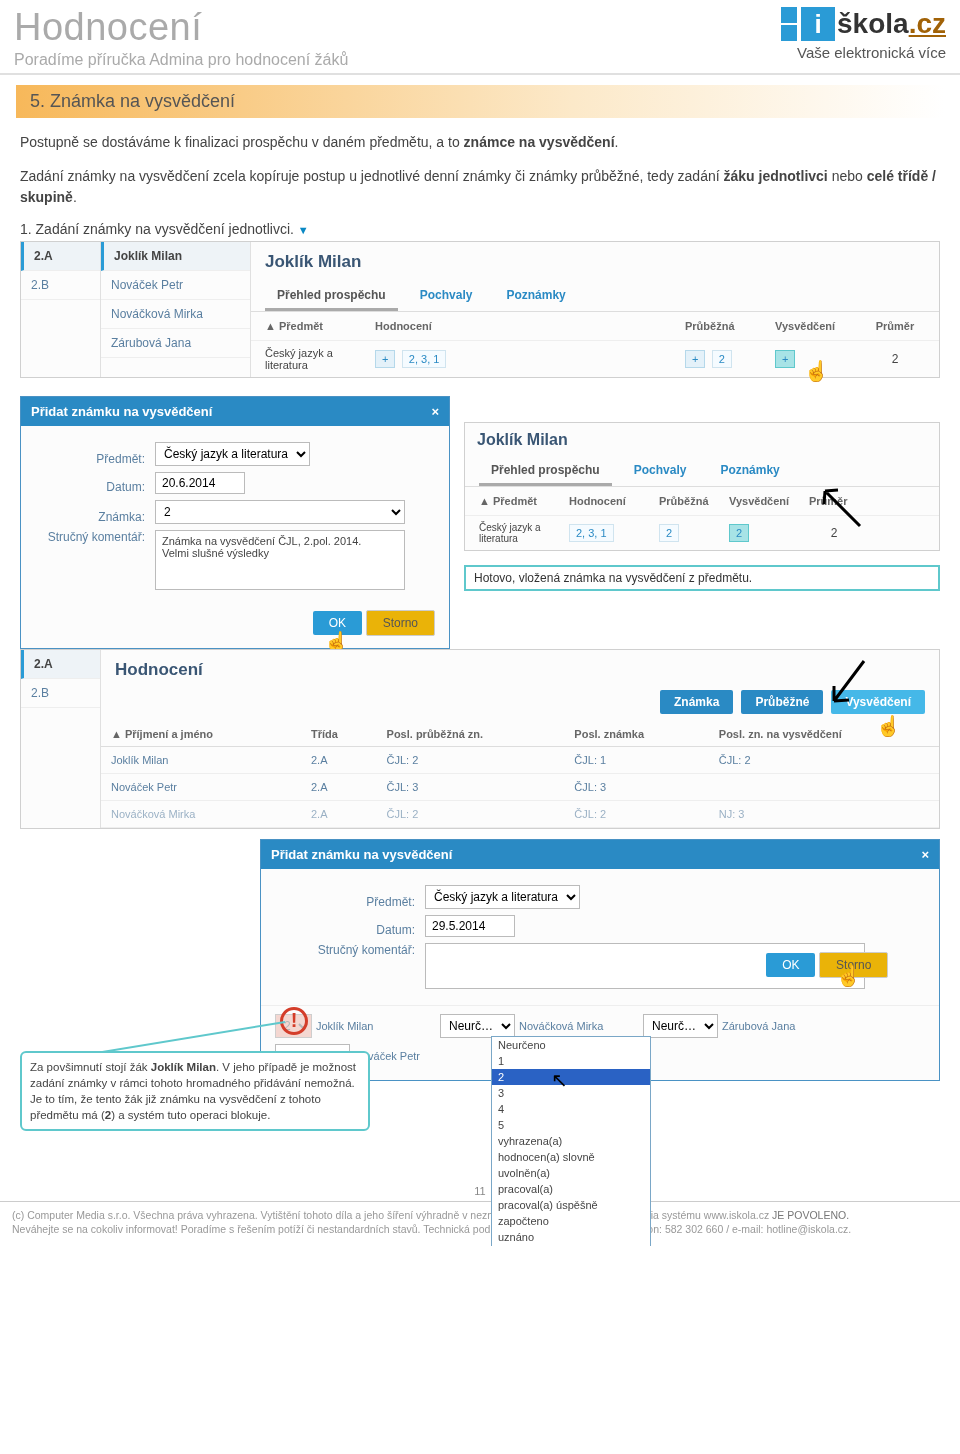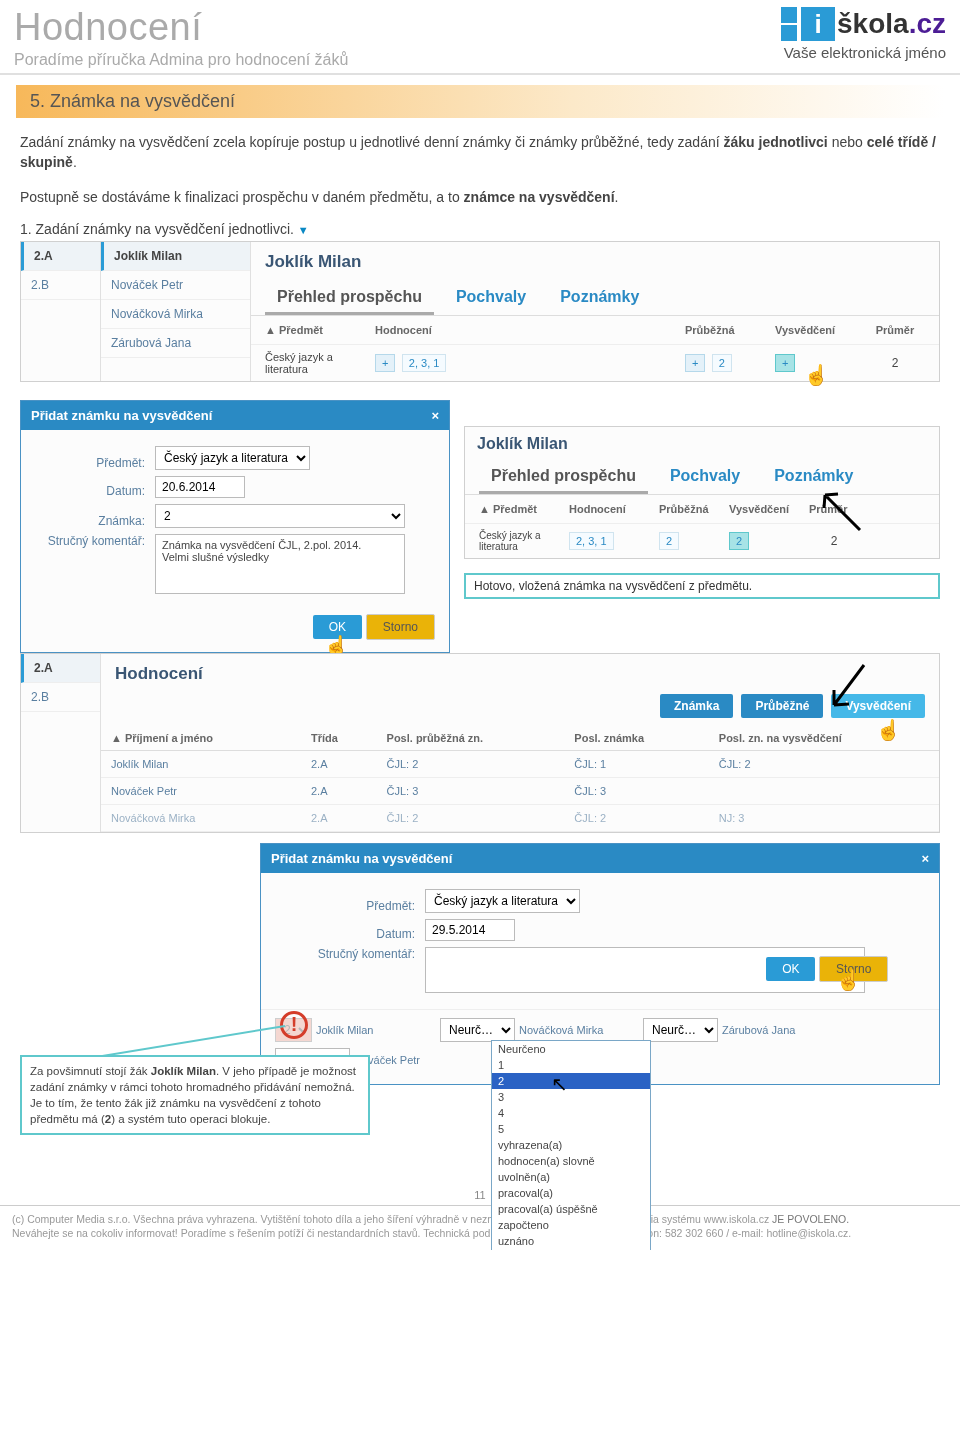--- a/index.html
+++ b/index.html
@@ -6,21 +6,21 @@
   body { margin: 0; padding: 0; font-family: Arial, sans-serif; background: #fff; width: 960px; font-size: 13px; color: #444; }
   .page-header { display: flex; justify-content: space-between; align-items: flex-start; padding: 6px 14px 4px; border-bottom: 2px solid #e0e0e0; }
   .hdr-left h1 { margin: 0; font-size: 38px; font-weight: 400; color: #aaa; letter-spacing: .5px; }
   .hdr-left .sub { margin-top: 2px; font-size: 16px; color: #aaa; }
   .hdr-right { text-align: right; }
   .logo { display: inline-flex; align-items: center; }
   .logo .sq-row { display: flex; flex-direction: column; margin-right: 4px; }
   .logo .sq { width: 16px; height: 16px; background: #2a9bd6; margin: 1px 0; }
   .logo .i-box { width: 34px; height: 34px; background: #2a9bd6; color:#fff; font-weight:bold; font-size:26px; display:flex; align-items:center; justify-content:center; margin-right:2px;}
   .logo .wm { font-size: 28px; font-weight: bold; color: #333; }
-  .logo .wm .cz { color: #4c1d95; }
+  .logo .wm .cz { color: #a16207; text-decoration: underline; }
   .hdr-right .tag { font-size: 15px; color:#555; margin-top:2px;}
   
   .section-band { margin: 10px 16px 8px; background: linear-gradient(90deg, #f7b85a 0%, #fce9c9 60%, #fff 100%); padding: 6px 14px; font-size: 18px; color: #555; font-weight: 400;}
   
   .content { padding: 0 20px; }
   .body-text { font-size: 14px; color: #444; line-height: 1.45; }
   .body-text b { font-weight: bold; }
   .step-label { font-size: 14px; color: #444; margin: 10px 0 4px; }
   .step-label .tri { color: #0a88c4; font-size: 11px; }
   
@@ -29,21 +29,21 @@
   
   .b1 { display:flex; }
   .b1 .col { border-right:1px solid #e0e0e0; }
   .b1 .c1 { width: 80px; }
   .b1 .c2 { width: 150px; }
   .b1 .c3 { flex:1; }
   .cell { padding: 7px 10px; border-bottom: 1px solid #eee; color:#5a7fa0; }
   .cell.act { background:#eef3f7; border-left:3px solid #2a9bd6; color:#444; font-weight:bold;}
   .b1 .c3 .stud-name { font-size: 17px; font-weight: bold; padding: 10px 14px; color:#3a5674;}
   .tabs { display:flex; padding: 0 14px; gap: 10px; border-bottom:1px solid #ddd;}
-  .tab { padding: 6px 12px; font-size: 16px; font-weight: bold; color:#2a8ac4; cursor:pointer; }
+  .tab { padding: 6px 12px; font-size: 12px; font-weight: bold; color:#2a8ac4; cursor:pointer; }
   .tab.act { color:#555; border-bottom: 3px solid #aaa;}
   .grid-hdr { display:flex; padding: 8px 14px; font-size: 11px; color:#666; font-weight:bold;}
   .grid-row { display:flex; padding: 6px 14px; align-items:center; border-top:1px solid #eee;}
   .gc-sub { width:110px; font-size:11px;}
   .gc-hod { width:150px;}
   .gc-gap { flex:1;}
   .gc-pru { width:90px;}
   .gc-vys { width:90px;}
   .gc-avg { width:60px; text-align:center;}
   .chip { display:inline-block; border:1px solid #d0e4ef; background:#f5fbff; padding:2px 6px; margin-right:3px; font-size:11px; color:#2a8ac4;}
@@ -112,32 +112,32 @@
   </div>
   <div class="hdr-right">
     <div class="logo">
       <span class="sq-row">
           <span class="sq"></span>
           <span class="sq"></span>
         </span>
       <span class="i-box">i</span>
       <span class="wm"><span>škola</span><span class="cz">.cz</span></span>
     </div>
-    <div class="tag">Vaše elektronická jméno</div>
+    <div class="tag">Vaše elektronická více</div>
   </div>
 </div>
 
 <div class="section-band">5. Známka na vysvědčení</div>
 
 <div class="content">
   <p class="body-text">
-    <span>Zadání známky na vysvědčení zcela kopíruje postup u jednotlivé denní známky či známky průběžné, tedy zadání </span><b>žáku jednotlivci</b><span> nebo </span><b>celé třídě / skupině</b><span>.</span>
+    <span>Postupně se dostáváme k finalizaci prospěchu v daném předmětu, a to </span><b>známce na vysvědčení</b><span>.</span>
   </p>
   <p class="body-text">
-    <span>Postupně se dostáváme k finalizaci prospěchu v daném předmětu, a to </span><b>známce na vysvědčení</b><span>.</span>
+    <span>Zadání známky na vysvědčení zcela kopíruje postup u jednotlivé denní známky či známky průběžné, tedy zadání </span><b>žáku jednotlivci</b><span> nebo </span><b>celé třídě / skupině</b><span>.</span>
   </p>
 
   <div class="step-label"><span>1. Zadání známky na vysvědčení jednotlivci.</span> <span class="tri">▼</span></div>
 
   <div class="ui-block b1" style="position:relative;">
     <div class="col c1">
       <div class="cell act">2.A</div>
       <div class="cell">2.B</div>
     </div>
     <div class="col c2">
@@ -358,21 +358,21 @@
         <span class="btn cancel">Storno</span>
         <span class="cursor-hand" style="position:relative; top:14px; left:-56px;">☝</span>
       </div>
     </div>
 
     <div class="warn-circ" style="left:260px; top:168px;">!</div>
     <svg class="arrow-svg" style="left:70px; top:180px;" width="200" height="40">
         <path d="M0 35 L195 3" stroke="#5fc8cc" stroke-width="2" fill="none"></path>
       </svg>
 
-    <div class="callout" style="position:absolute; left:0; top:212px;">
+    <div class="callout" style="position:absolute; left:0; top:212px;border-radius:6px;">
       <span>Za povšimnutí stojí žák </span><b>Joklík Milan</b><span>. V jeho případě je možnost zadání známky v rámci tohoto hromadného přidávání nemožná. Je to tím, že tento žák již známku na vysvědčení z tohoto předmětu má (</span><b>2</b><span>) a systém tuto operaci blokuje.</span>
     </div>
   </div>
 </div>
 
 <div class="page-num">11</div>
 <div class="page-foot">
   <span>(c) Computer Media s.r.o. Všechna práva vyhrazena. Vytištění tohoto díla a jeho šíření výhradně v nezměněné podobě a pro potřeby studia systému www.iskola.cz </span><span style="color:#777;">JE POVOLENO.</span><br>
   <span>Neváhejte se na cokoliv informovat! Poradíme s řešením potíží či nestandardních stavů. Technická podpora systému www.iskola.cz: telefon: 582 302 660 / e-mail: hotline@iskola.cz.</span>
 </div>

